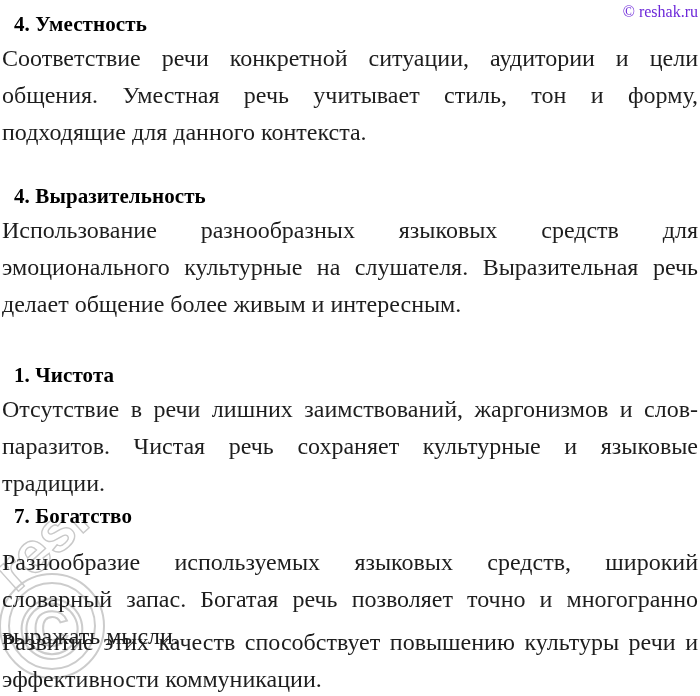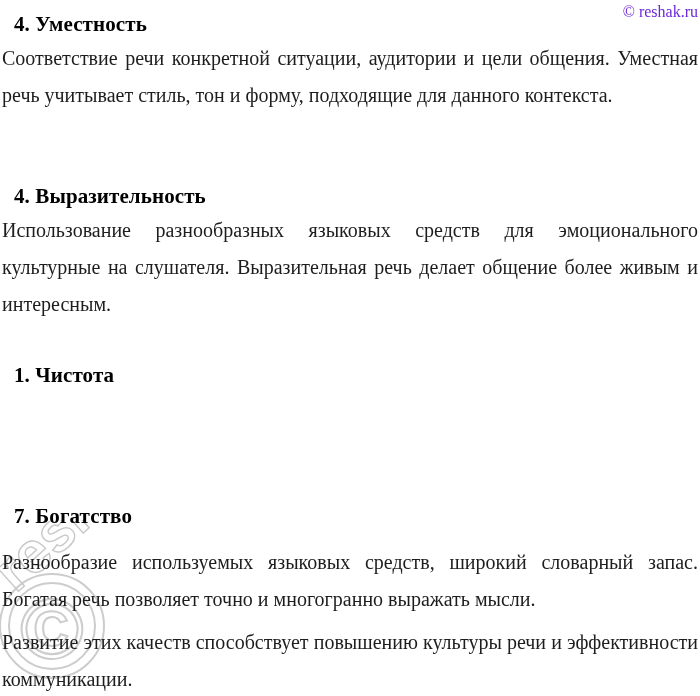--- a/index.html
+++ b/index.html
@@ -48,21 +48,21 @@
     color: #000000;
     margin: 12px;
     padding: 0;
     letter-spacing: 0.1px;
     white-space: nowrap;
   }
 
   
   .para {
     font-family: "Liberation Serif", "DejaVu Serif", serif;
-    font-size: 20px;
+    font-size: 24px;
     line-height: 37px;
     color: #1d1d1d;
     margin: 0;
     padding: 0;
     text-align: justify;
     text-justify: inter-word;
     hyphens: manual;
   }
 
   
@@ -121,20 +121,21 @@
   <h2 class="heading blk" id="h4">4. Уместность</h2>
 
   <p class="para blk" id="p4">Соответствие речи конкретной ситуации, аудитории и цели общения. Уместная речь учитывает стиль, тон и форму, подходящие для данного контекста.</p>
 
   <h2 class="heading blk" id="h5">4. Выразительность</h2>
 
   <p class="para blk" id="p5">Использование разнообразных языковых средств для эмоционального культурные на слушателя. Выразительная речь делает общение более живым и интересным.</p>
 
   <h2 class="heading blk" id="h6">1. Чистота</h2>
 
+  <p class="para blk" id="p6">Отсутствие в речи лишних заимствований, жаргонизмов и слов-паразитов. Чистая речь сохраняет культурные и языковые традиции.</p>
 
   <h2 class="heading blk" id="h7">7. Богатство</h2>
 
   <p class="para blk" id="p7">Разнообразие используемых языковых средств, широкий словарный запас. Богатая речь позволяет точно и многогранно выражать мысли.</p>
 
   <p class="para blk" id="p8">Развитие этих качеств способствует повышению культуры речи и эффективности коммуникации.</p>
 
 </div>
 
 <div class="watermark">

